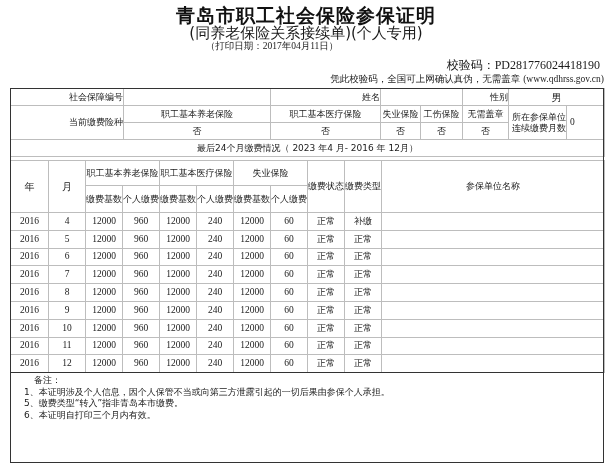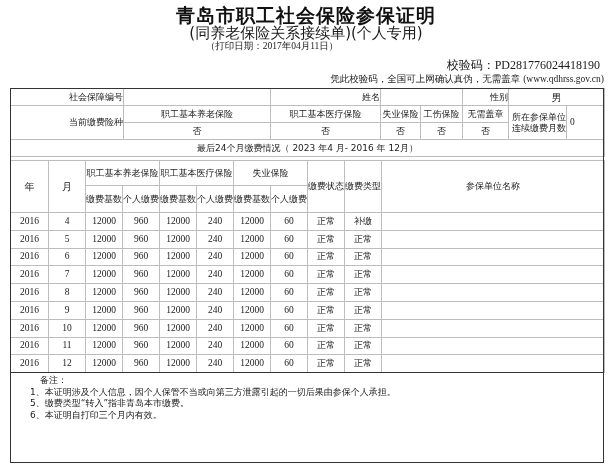--- a/index.html
+++ b/index.html
@@ -17,21 +17,21 @@
   table { border-collapse:collapse; table-layout:fixed; font-size:9px; }
   td { border:1px solid #bdbdbd; text-align:center; vertical-align:middle; padding:0; overflow:hidden; line-height:11px; }
   .serif { font-family:"Liberation Serif",serif; font-size:9.5px; }
   .right { text-align:right; }
   .left { text-align:left; padding-left:3px; }
 
   #t1 { position:absolute; left:10px; top:88px; width:594px; }
   #t2 { position:absolute; left:10px; top:160px; width:594px; }
 
   .notes { position:absolute; left:10px; top:372px; width:594px; height:91px;
-           box-sizing:border-box; font-size:9px; line-height:11.5px; padding:3px 0 0 20px; }
+           box-sizing:border-box; font-size:9px; line-height:11.5px; padding:3px 0 0 14px; }
   .notes .head { padding-left:10px; }
   .outer { position:absolute; left:10px; top:88px; width:594px; height:375px;
            border:1.5px solid #333; box-sizing:border-box; pointer-events:none; }
   .sep { position:absolute; left:10px; width:594px; border-top:1.5px solid #333; }
 </style>
 </head>
 <body>
 
 <div class="title">青岛市职工社会保险参保证明</div>
 <div class="subtitle">(同养老保险关系接续单)(个人专用)</div>

